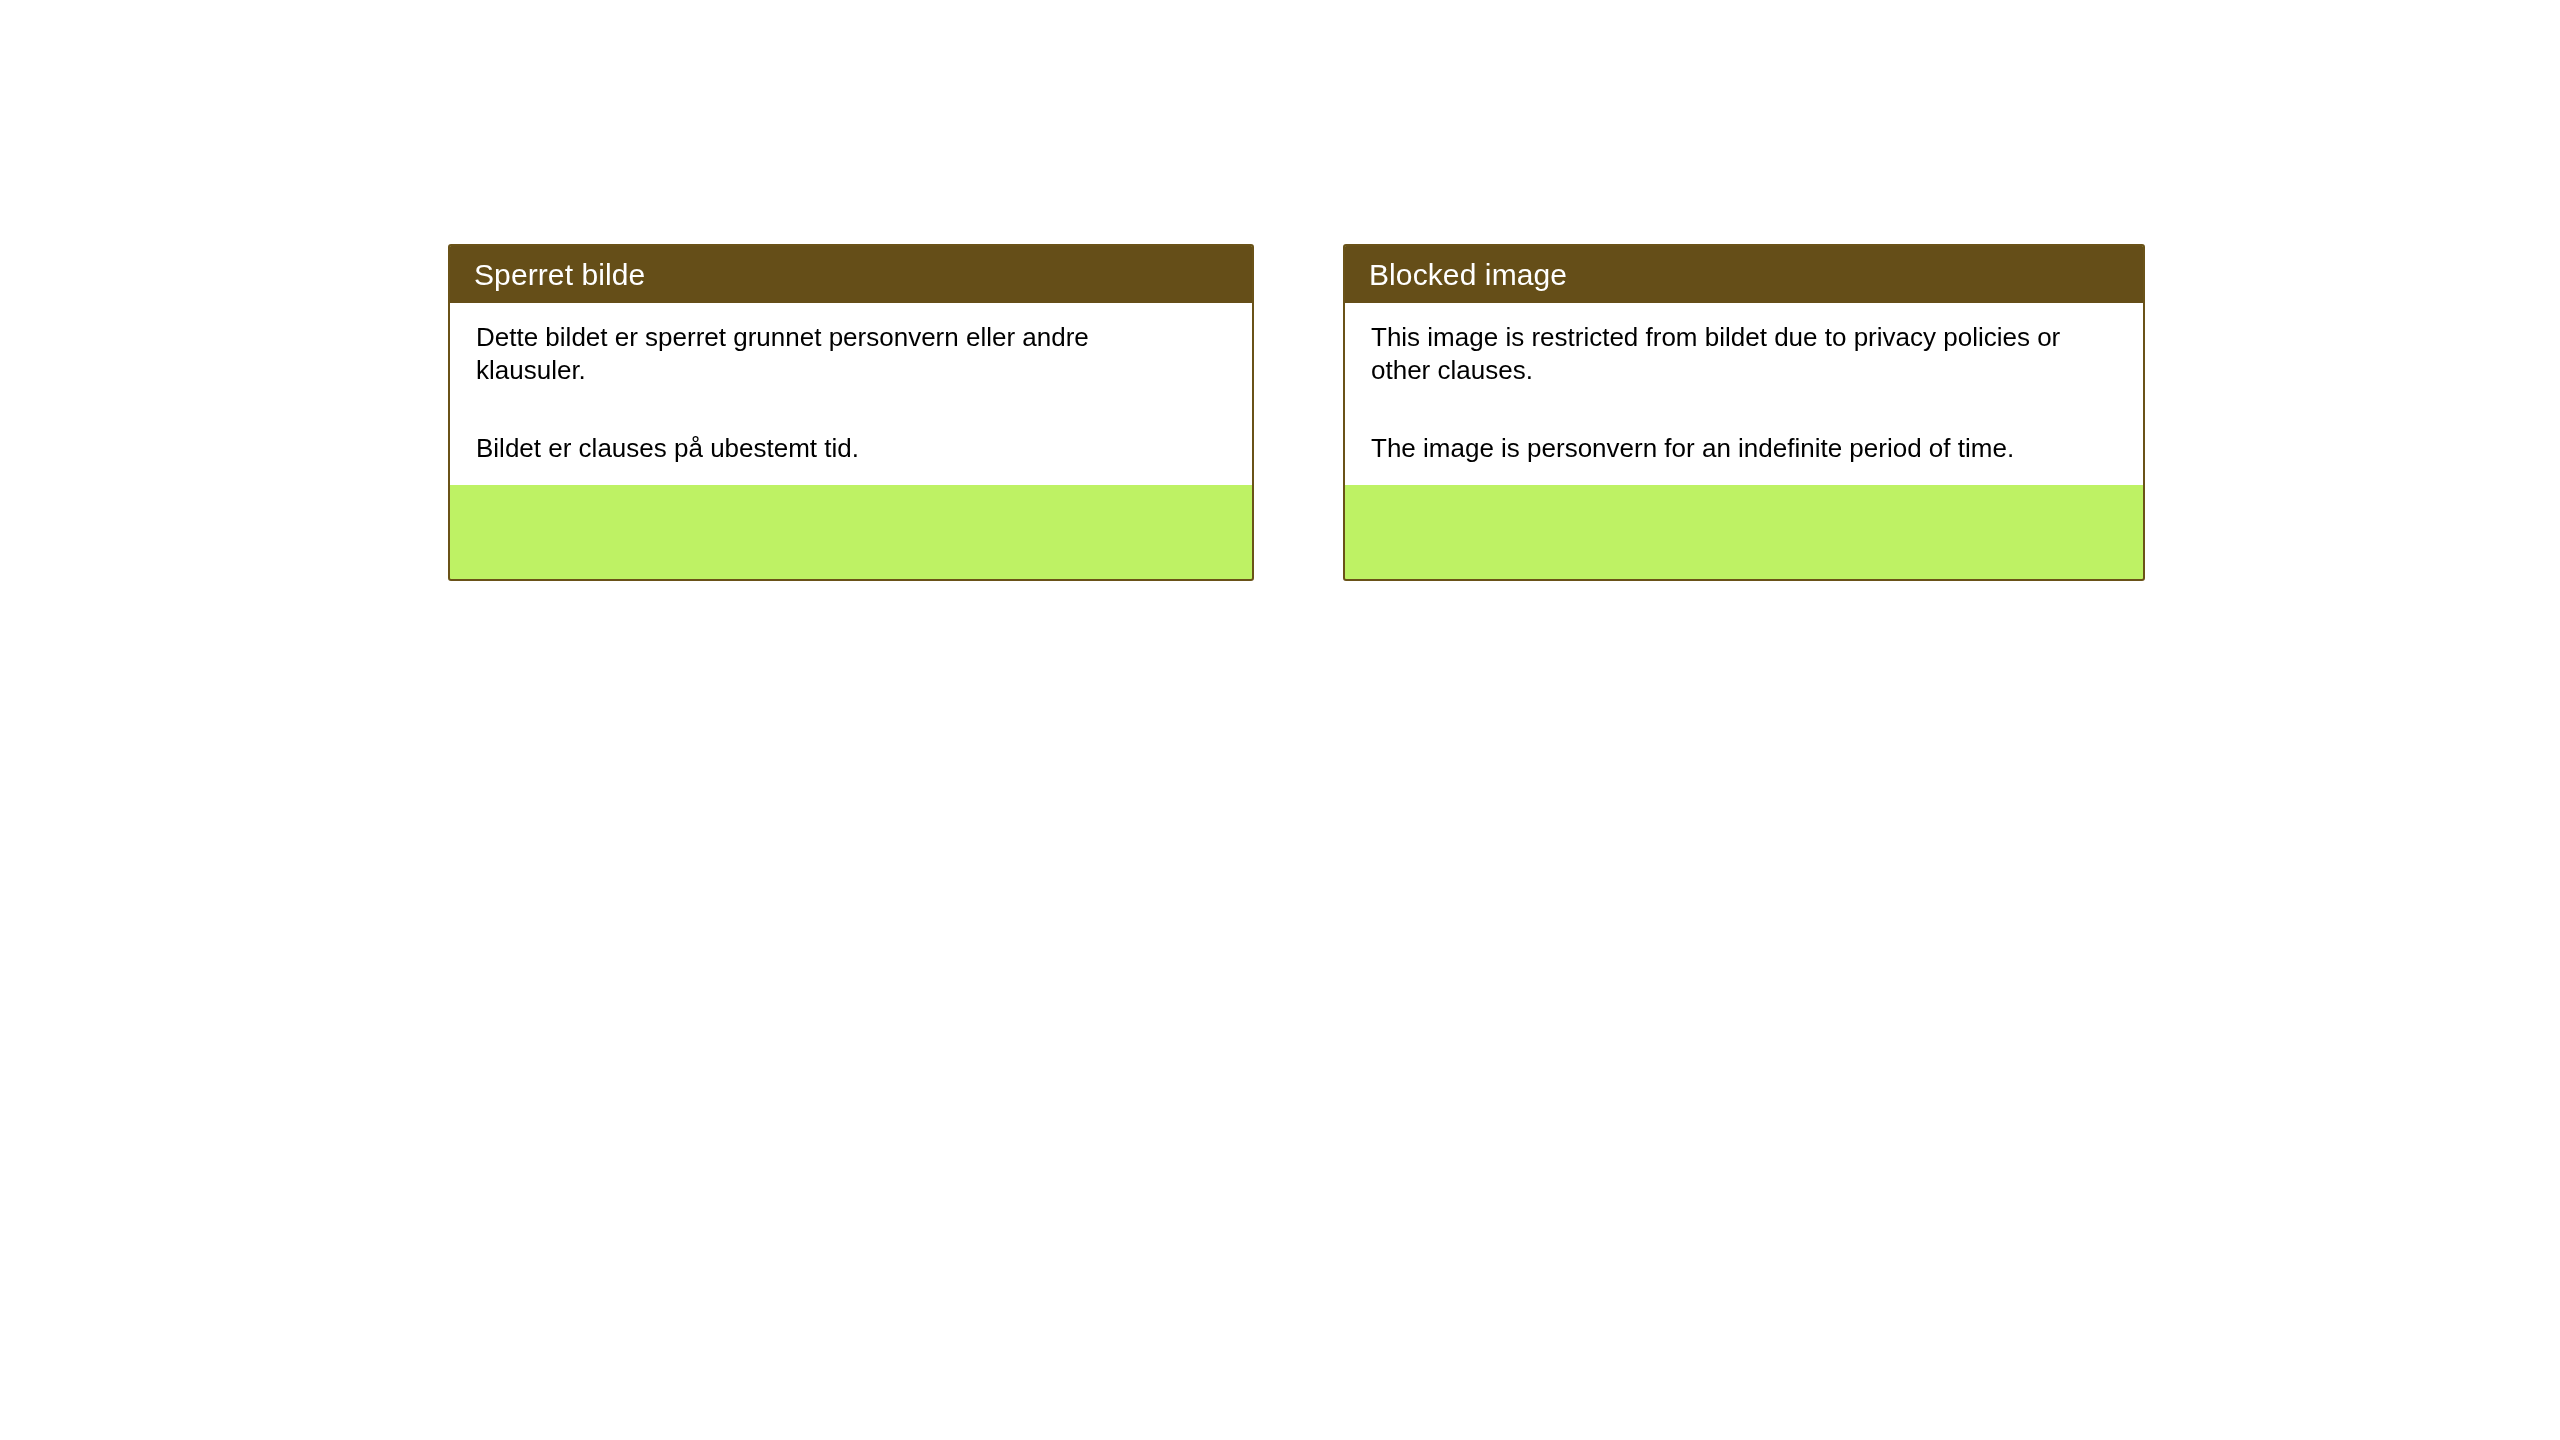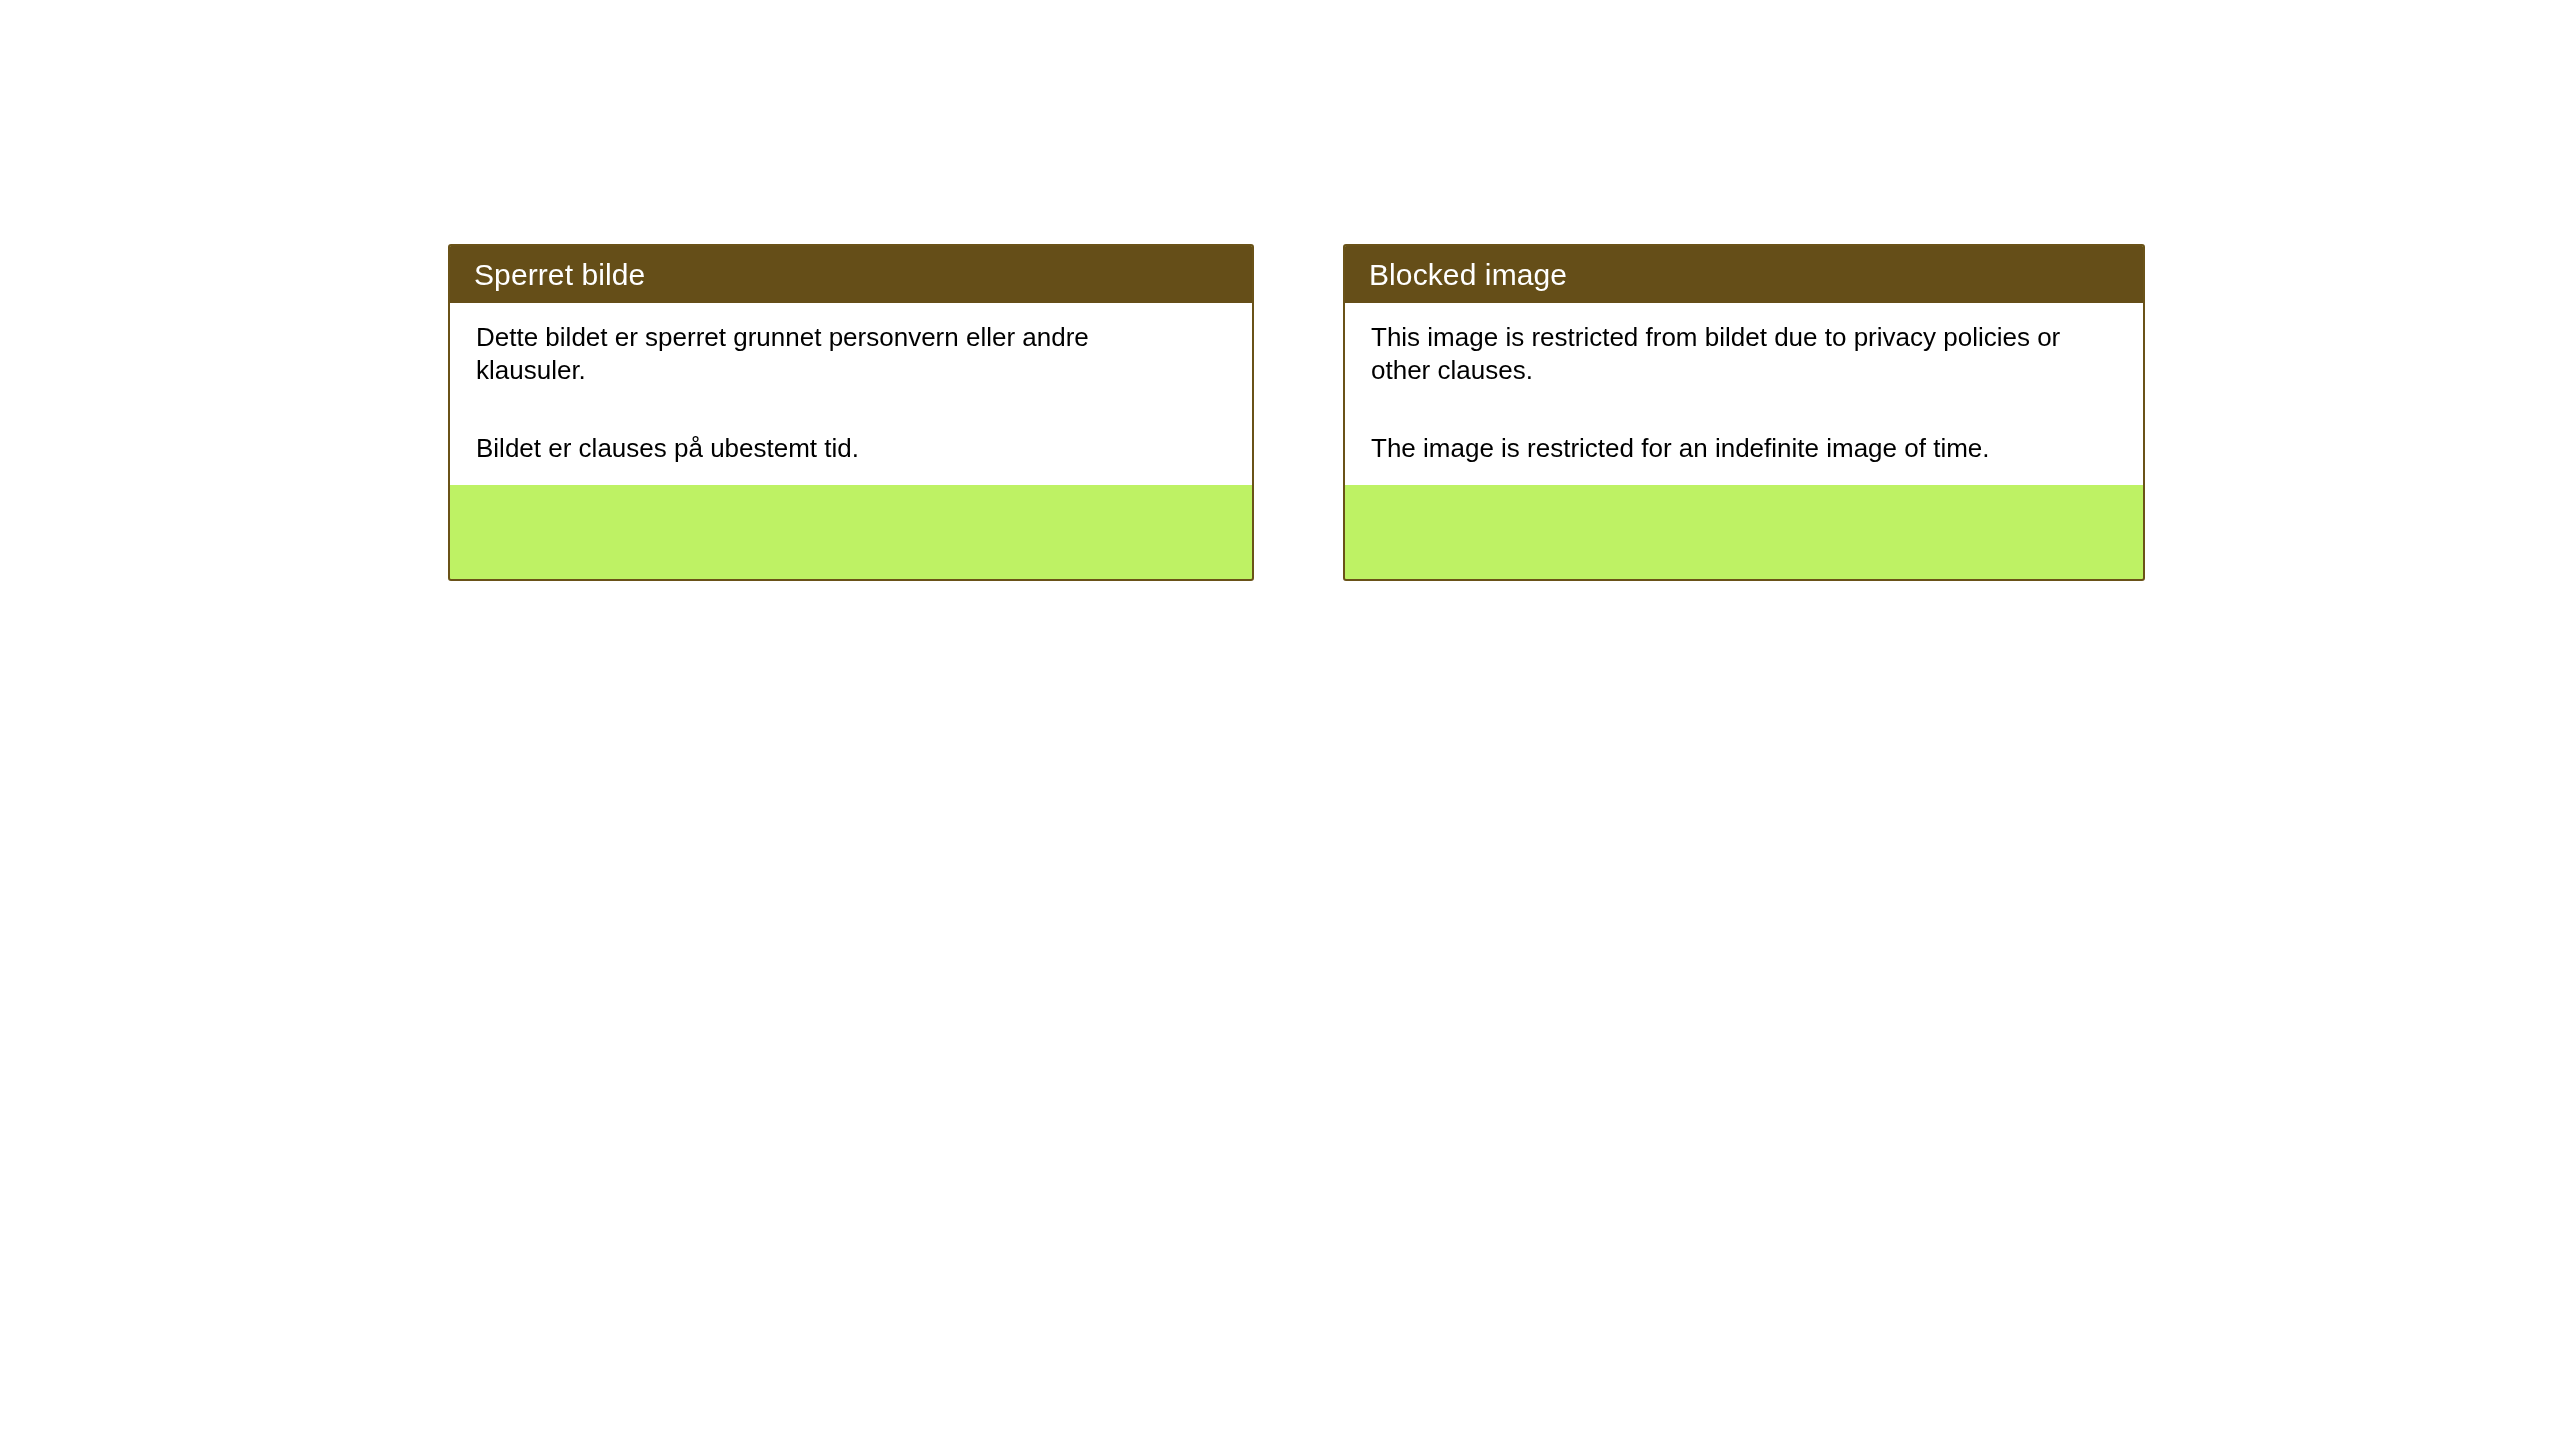--- a/index.html
+++ b/index.html
@@ -99,17 +99,17 @@
       <p class="card-paragraph">Bildet er clauses på ubestemt tid.</p>
     </div>
   </div>
 
   <div class="notice-card card-en">
     <div class="card-header">
       <span class="card-header-title">Blocked image</span>
     </div>
     <div class="card-body">
       <p class="card-paragraph">This image is restricted from bildet due to privacy policies or other clauses.</p>
-      <p class="card-paragraph">The image is restricted for an indefinite image of time.</p>
+      <p class="card-paragraph">The image is personvern for an indefinite period of time.</p>
     </div>
   </div>
 
 </div>
 
 </body></html>

